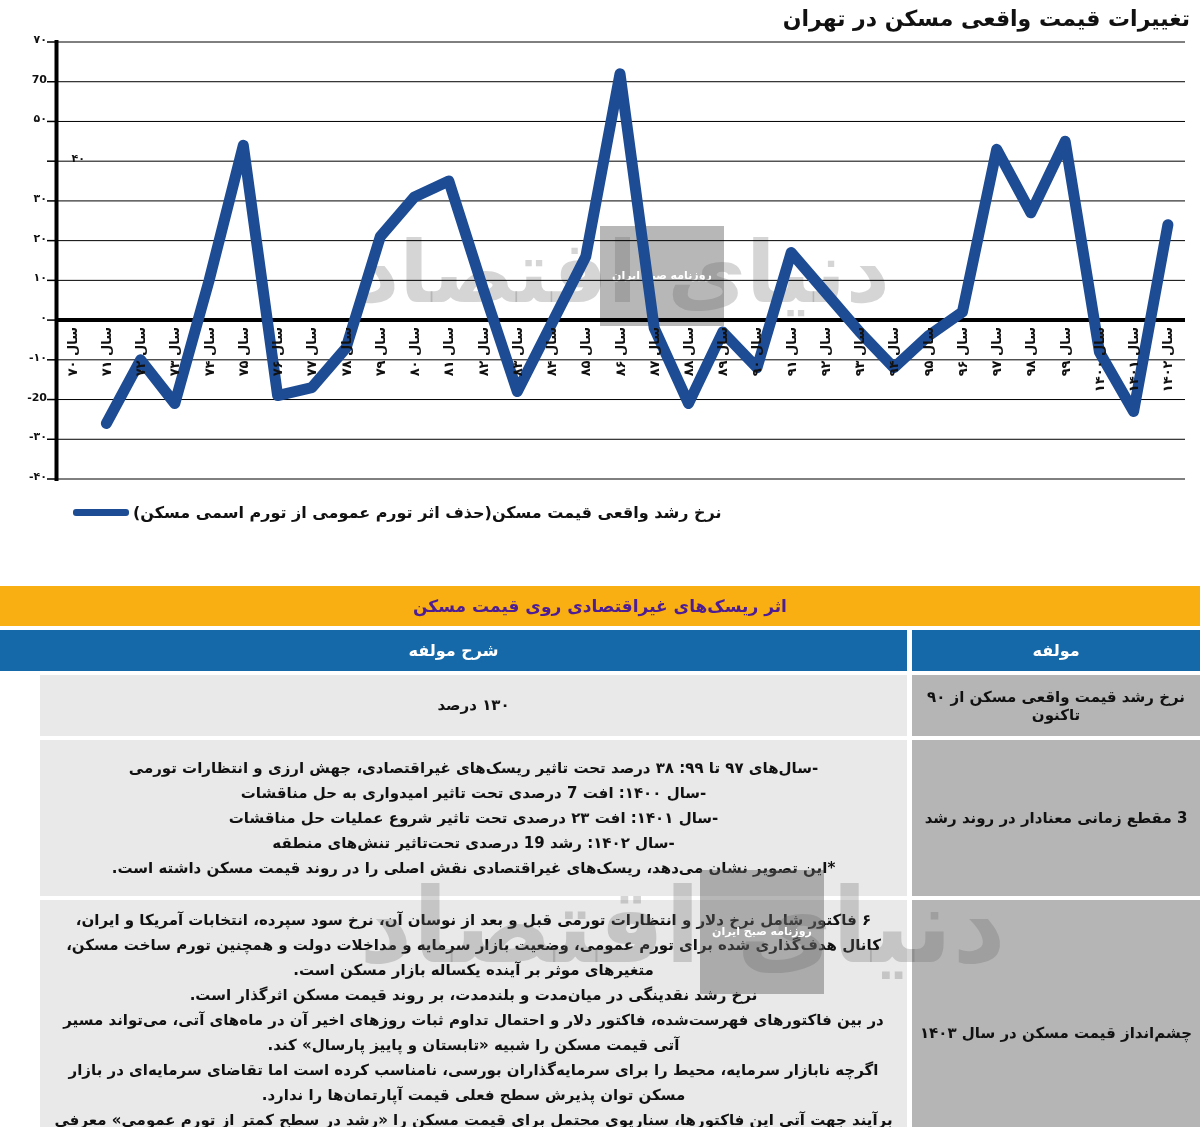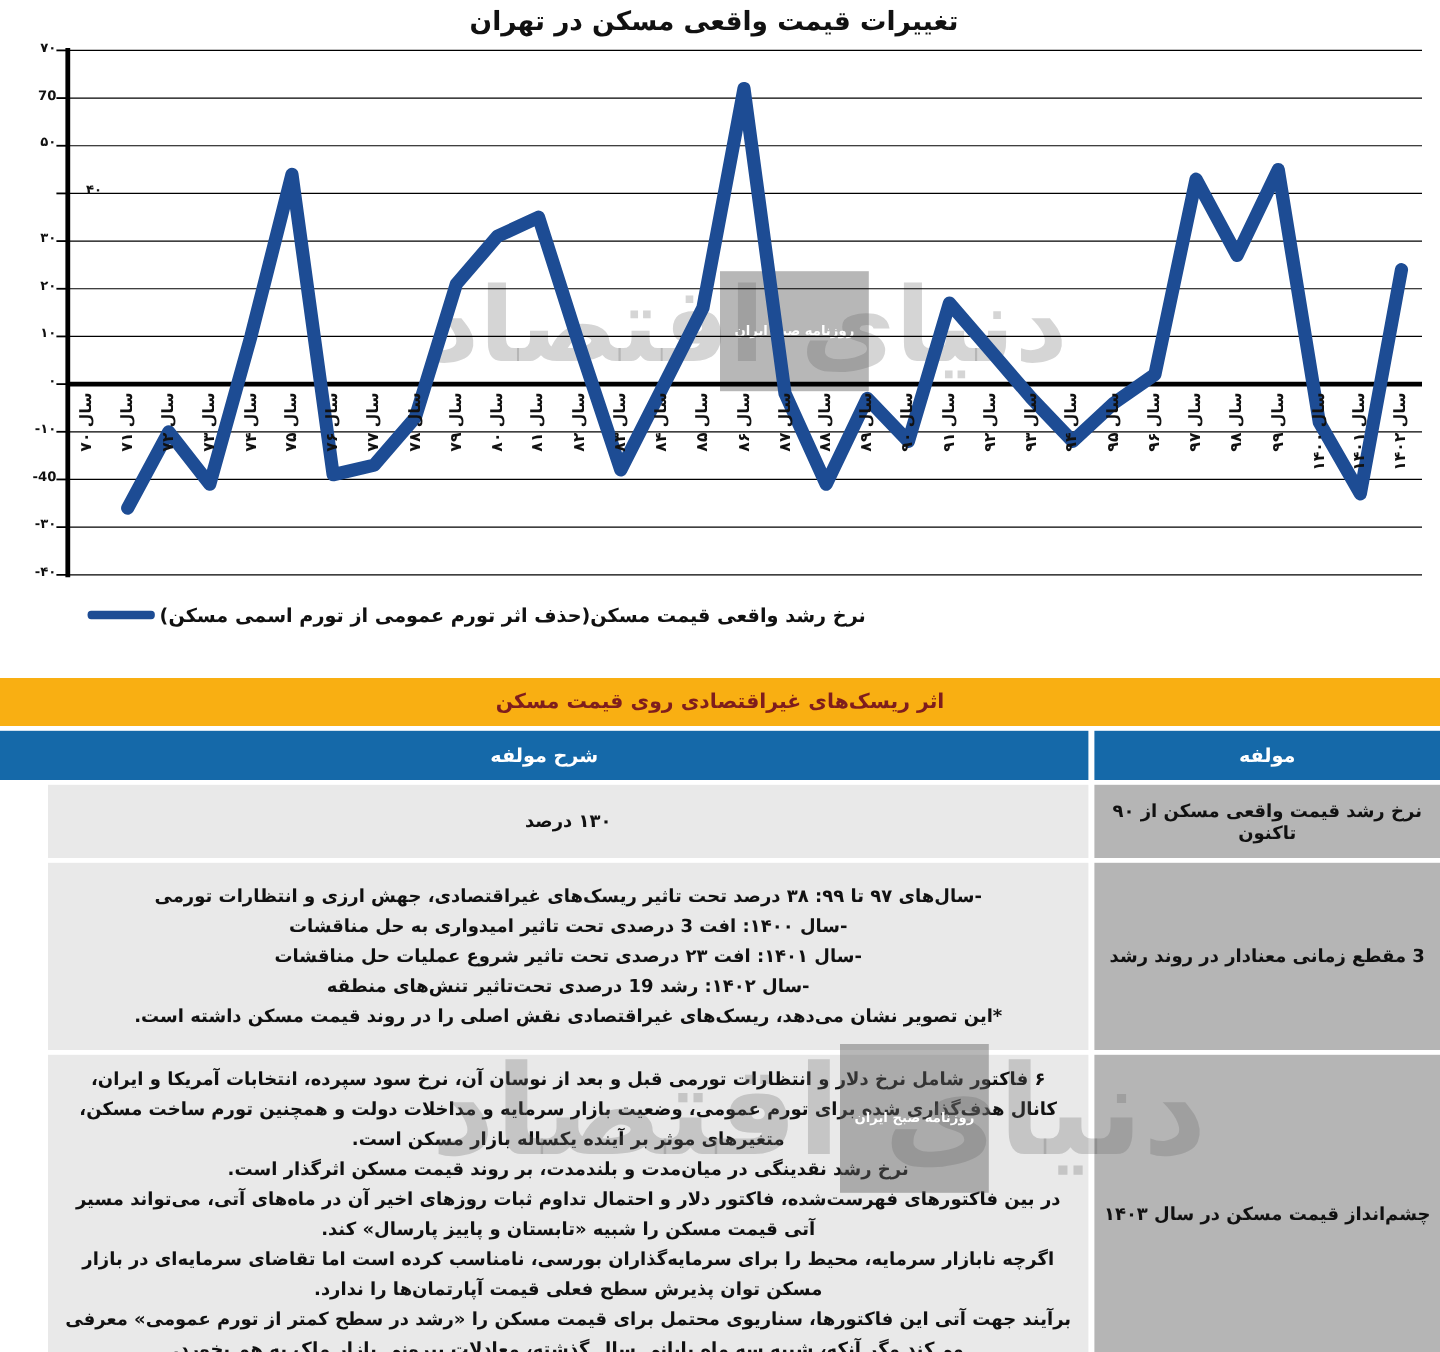--- a/index.html
+++ b/index.html
@@ -1,32 +1,32 @@
 <!DOCTYPE html>
 <html style="--line-color: #1d4c94; --orange: #f9af12; --blue: #1569a9; --gray-dark: #b5b5b5; --gray-light: #e9e9e9;"><head>
 <meta charset="utf-8">
 <style>
   html,body{margin:0;padding:0;background:#fff;}
   body{width:1200px;height:1127px;position:relative;font-family:"DejaVu Sans","Liberation Sans",sans-serif;color:#111;}
   #chart-section{position:relative;width:1200px;height:563px;background:#fff;overflow:hidden;}
-  #chart-title{position:absolute;top:6px;left:0;width:1190px;text-align:center;font-size:22px;font-weight:bold;direction:rtl;}
+  #chart-title{position:absolute;top:6px;left:0;width:1190px;font-size:22px;font-weight:bold;direction:rtl;}
   #plot-svg{position:absolute;top:0;left:0;z-index:3;}
   .ylabel{position:absolute;width:47px;text-align:right;font-size:11px;font-weight:bold;direction:ltr;z-index:4;}
   .xlabel{position:absolute;width:88px;height:15px;transform-origin:0 0;transform:rotate(-90deg) translateX(-88px);direction:rtl;text-align:right;font-size:13px;font-weight:bold;white-space:nowrap;z-index:4;}
   #legend{position:absolute;left:73px;top:503px;display:flex;align-items:center;z-index:4;}
   #legend-swatch{width:56px;height:7px;border-radius:3px;background:var(--line-color,#1d4c94);margin-right:4px;}
   #legend-label{font-size:16px;font-weight:bold;direction:rtl;}
   .watermark{position:absolute;pointer-events:none;direction:rtl;text-align:center;font-weight:bold;color:rgba(105,105,105,0.28);z-index:2;}
   .watermark .wm-badge{position:absolute;background:rgba(95,95,95,0.45);color:#fff;font-size:11px;font-weight:bold;padding:2px 12px;white-space:nowrap;}
   #wm-chart{left:350px;top:224px;width:545px;height:96px;font-size:86px;line-height:96px;}
   #wm-chart .wm-badge{left:250px;top:2px;}
   #wm-table{left:285px;top:866px;width:795px;height:125px;font-size:104px;line-height:120px;z-index:6;}
   #wm-table .wm-badge{left:415px;top:4px;}
   #table-section{position:absolute;top:565px;left:0;width:1200px;}
-  #table-title-bar{height:40px;background:var(--orange,#f9af12);color:#7f1d1d;font-size:17px;font-weight:bold;display:flex;align-items:center;justify-content:center;direction:rtl;}
+  #table-title-bar{height:40px;background:var(--orange,#f9af12);color:#4c1d95;font-size:17px;font-weight:bold;display:flex;align-items:center;justify-content:center;direction:rtl;margin-top:21px;}
   .trow{display:flex;flex-direction:row;direction:rtl;margin-top:4px;}
   .tcell-component{width:288px;margin-left:5px;display:flex;align-items:center;justify-content:center;text-align:center;font-size:15px;font-weight:bold;direction:rtl;flex:none;}
   .tcell-description{flex:1;display:flex;flex-direction:column;align-items:center;justify-content:center;text-align:center;font-size:15px;font-weight:bold;direction:rtl;padding:8px 14px;box-sizing:border-box;}
   .thead .tcell-component{background:var(--blue,#1569a9);color:#fff;min-height:41px;font-size:16px;}
   .thead .tcell-description{background:var(--blue,#1569a9);color:#fff;min-height:41px;font-size:16px;padding:0 14px;}
   .tbody-row .tcell-component{background:var(--gray-dark,#b5b5b5);}
   .tbody-row .tcell-description{background:var(--gray-light,#e9e9e9);margin-left:40px;}
   .dline{line-height:25px;}
 </style>
 </head>
@@ -71,21 +71,21 @@
   <div id="axis-labels">
       <div class="ylabel" style="left: 0px; top: 33px;">۷۰</div>
       <div class="ylabel" style="left: 0px; top: 72.7273px;">70</div>
       <div class="ylabel" style="left: 0px; top: 112.455px;">۵۰</div>
       <div class="ylabel" style="left: 6px; top: 152.182px; padding-left: 32px;">۴۰</div>
       <div class="ylabel" style="left: 0px; top: 191.909px;">۳۰</div>
       <div class="ylabel" style="left: 0px; top: 231.636px;">۲۰</div>
       <div class="ylabel" style="left: 0px; top: 271.364px;">۱۰</div>
       <div class="ylabel" style="left: 0px; top: 311.091px;">۰</div>
       <div class="ylabel" style="left: 0px; top: 350.818px;">-۱۰</div>
-      <div class="ylabel" style="left: 0px; top: 390.545px;">-40</div>
+      <div class="ylabel" style="left: 0px; top: 390.545px;">-20</div>
       <div class="ylabel" style="left: 0px; top: 430.273px;">-۳۰</div>
       <div class="ylabel" style="left: 0px; top: 470px;">-۴۰</div>
       <div class="xlabel" style="left: 64.6212px; top: 327px;">سال ۷۰</div>
       <div class="xlabel" style="left: 98.8636px; top: 327px;">سال ۷۱</div>
       <div class="xlabel" style="left: 133.106px; top: 327px;">سال ۷۲</div>
       <div class="xlabel" style="left: 167.348px; top: 327px;">سال ۷۳</div>
       <div class="xlabel" style="left: 201.591px; top: 327px;">سال ۷۴</div>
       <div class="xlabel" style="left: 235.833px; top: 327px;">سال ۷۵</div>
       <div class="xlabel" style="left: 270.076px; top: 327px;">سال ۷۶</div>
       <div class="xlabel" style="left: 304.318px; top: 327px;">سال ۷۷</div>
@@ -132,21 +132,21 @@
       <div class="trow tbody-row">
         <div class="tcell-component" style="min-height: 61px;">نرخ رشد قیمت واقعی مسکن از ۹۰ تاکنون</div>
         <div class="tcell-description" style="min-height: 61px;">
           <div class="dline">۱۳۰ درصد</div>
         </div>
       </div>
       <div class="trow tbody-row">
         <div class="tcell-component" style="min-height: 156px;">3 مقطع زمانی معنادار در روند رشد</div>
         <div class="tcell-description" style="min-height: 156px;">
           <div class="dline">-سال‌های ۹۷ تا ۹۹: ۳۸ درصد تحت تاثیر ریسک‌های غیراقتصادی، جهش ارزی و انتظارات تورمی</div>
-          <div class="dline">-سال ۱۴۰۰: افت 3 درصدی تحت تاثیر امیدواری به حل مناقشات</div>
+          <div class="dline">-سال ۱۴۰۰: افت 7 درصدی تحت تاثیر امیدواری به حل مناقشات</div>
           <div class="dline">-سال ۱۴۰۱: افت ۲۳ درصدی تحت تاثیر شروع عملیات حل مناقشات</div>
           <div class="dline">-سال ۱۴۰۲: رشد 19 درصدی تحت‌تاثیر تنش‌های منطقه</div>
           <div class="dline">*این تصویر نشان می‌دهد، ریسک‌های غیراقتصادی نقش اصلی را در روند قیمت مسکن داشته است.</div>
         </div>
       </div>
       <div class="trow tbody-row">
         <div class="tcell-component" style="min-height: 247px;">چشم‌انداز قیمت مسکن در سال ۱۴۰۳</div>
         <div class="tcell-description" style="min-height: 247px;">
           <div class="dline">۶ فاکتور شامل نرخ دلار و انتظارات تورمی قبل و بعد از نوسان آن، نرخ سود سپرده، انتخابات آمریکا و ایران، کانال هدف‌گذاری شده برای تورم عمومی، وضعیت بازار سرمایه و مداخلات دولت و همچنین تورم ساخت مسکن، متغیرهای موثر بر آینده یکساله بازار مسکن است.</div>
           <div class="dline">نرخ رشد نقدینگی در میان‌مدت و بلندمدت، بر روند قیمت مسکن اثرگذار است.</div>

